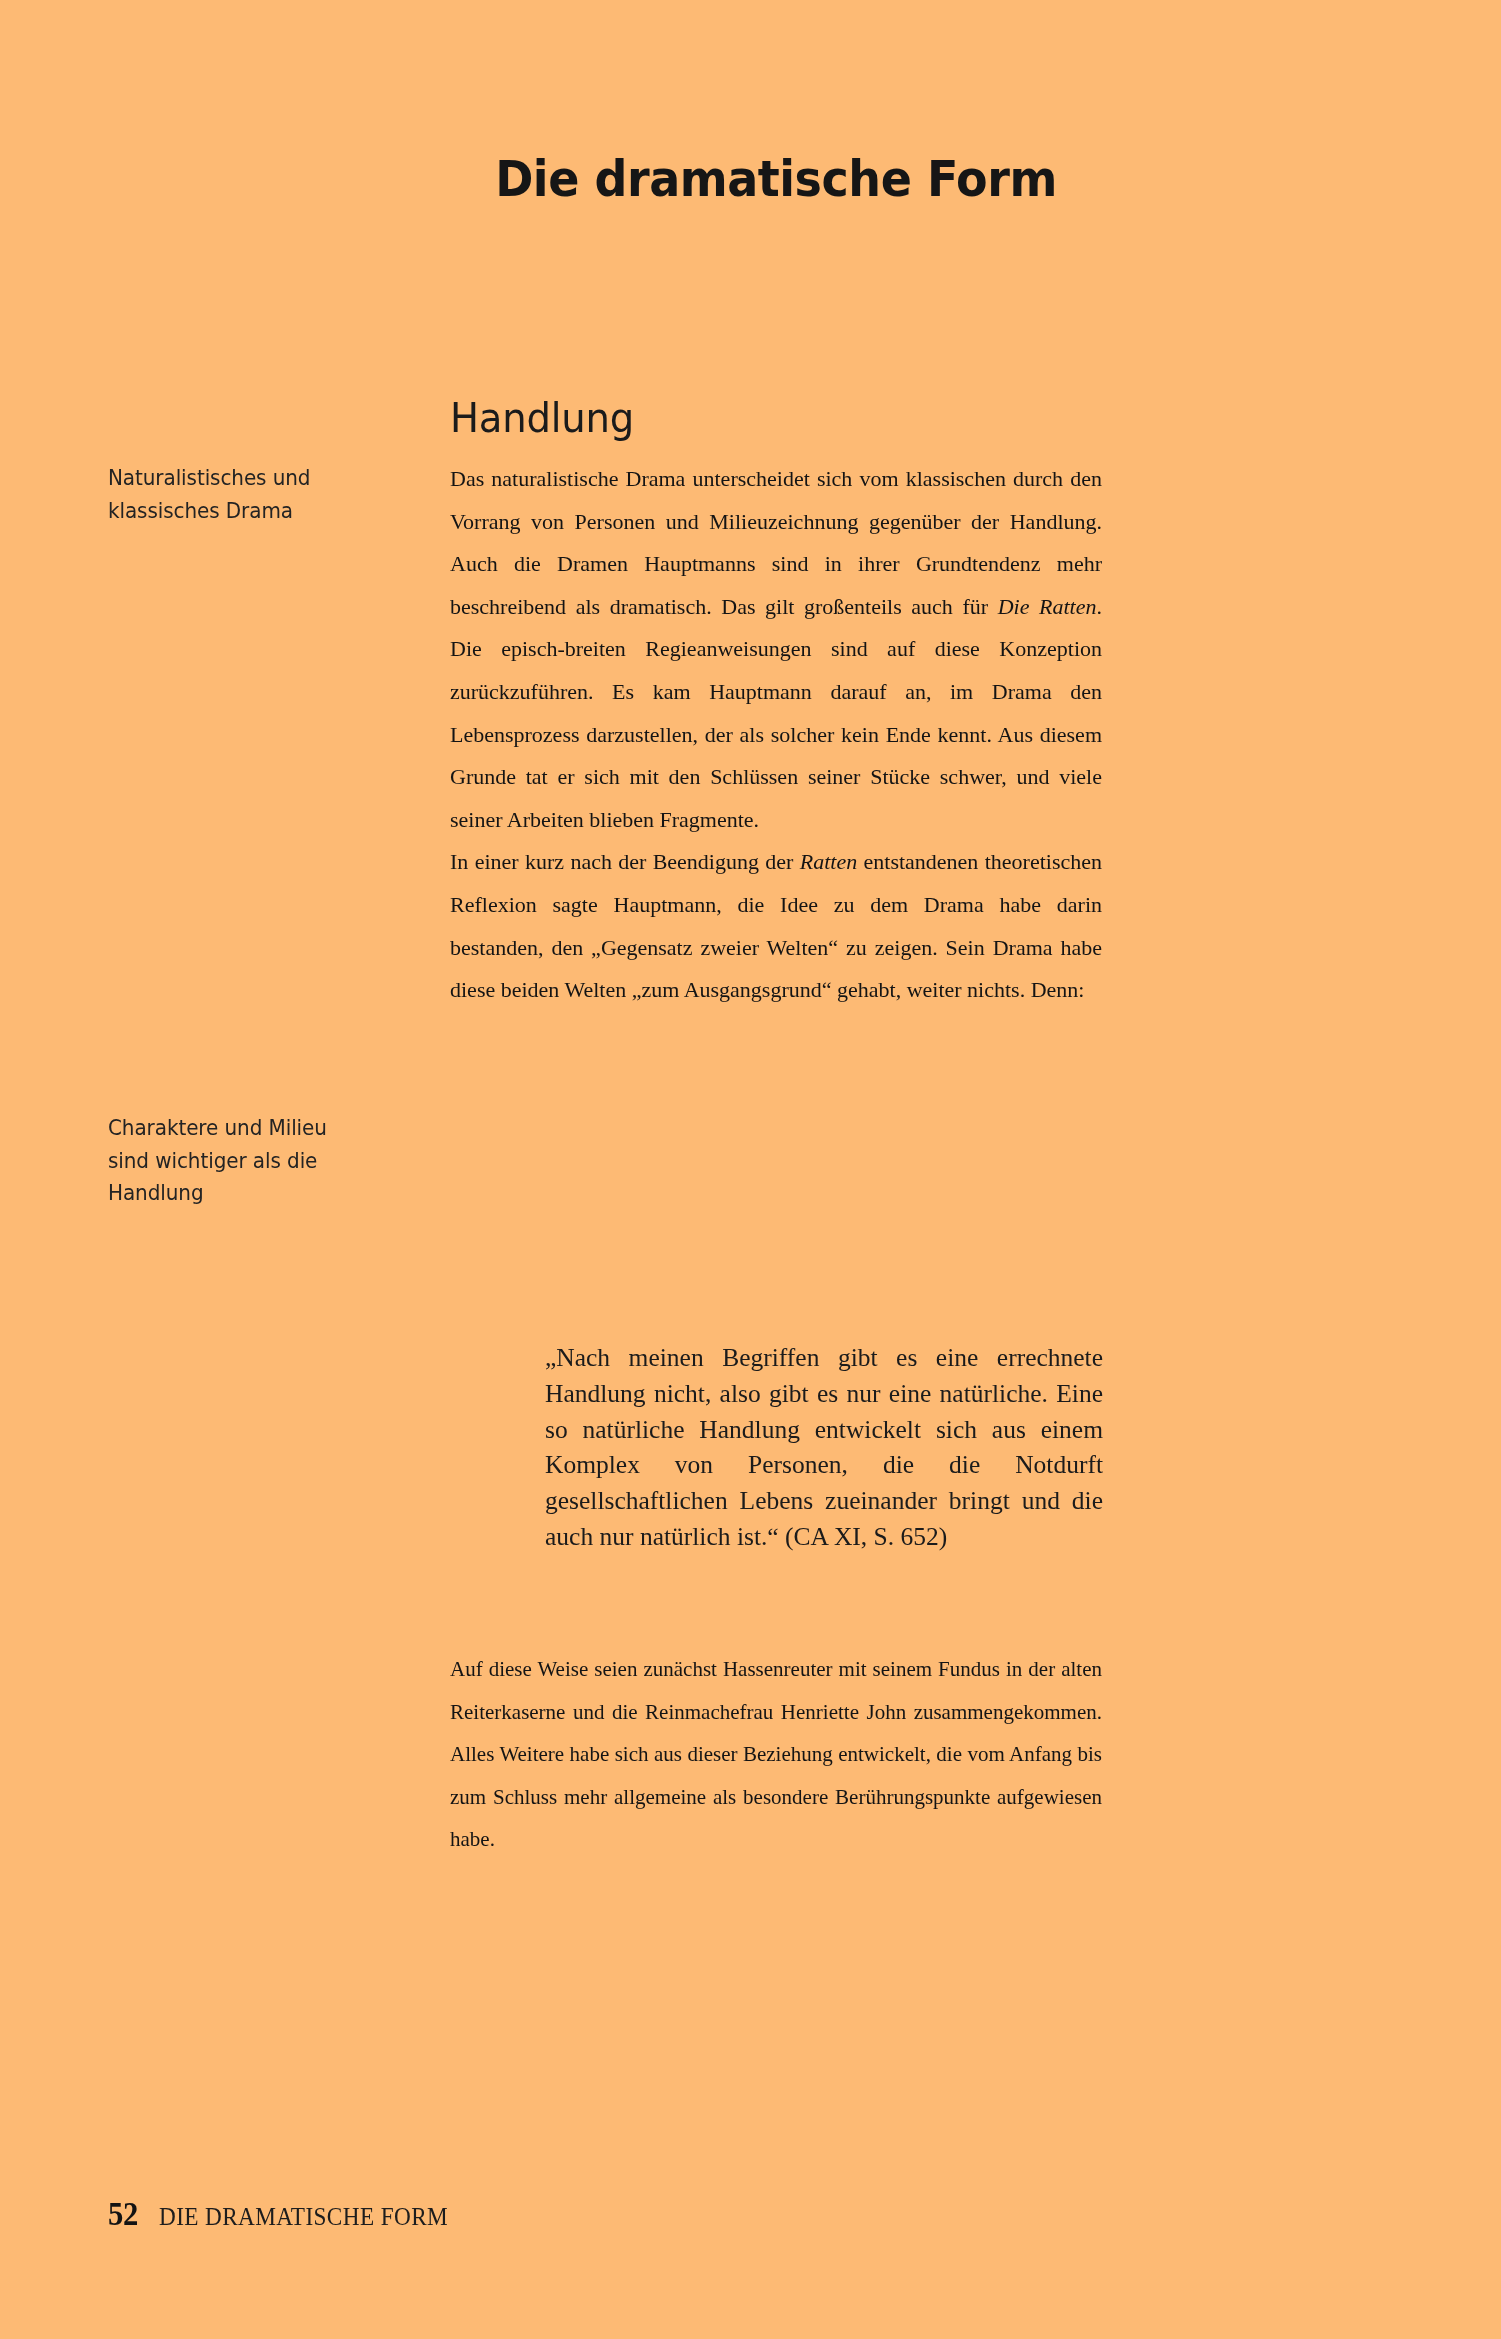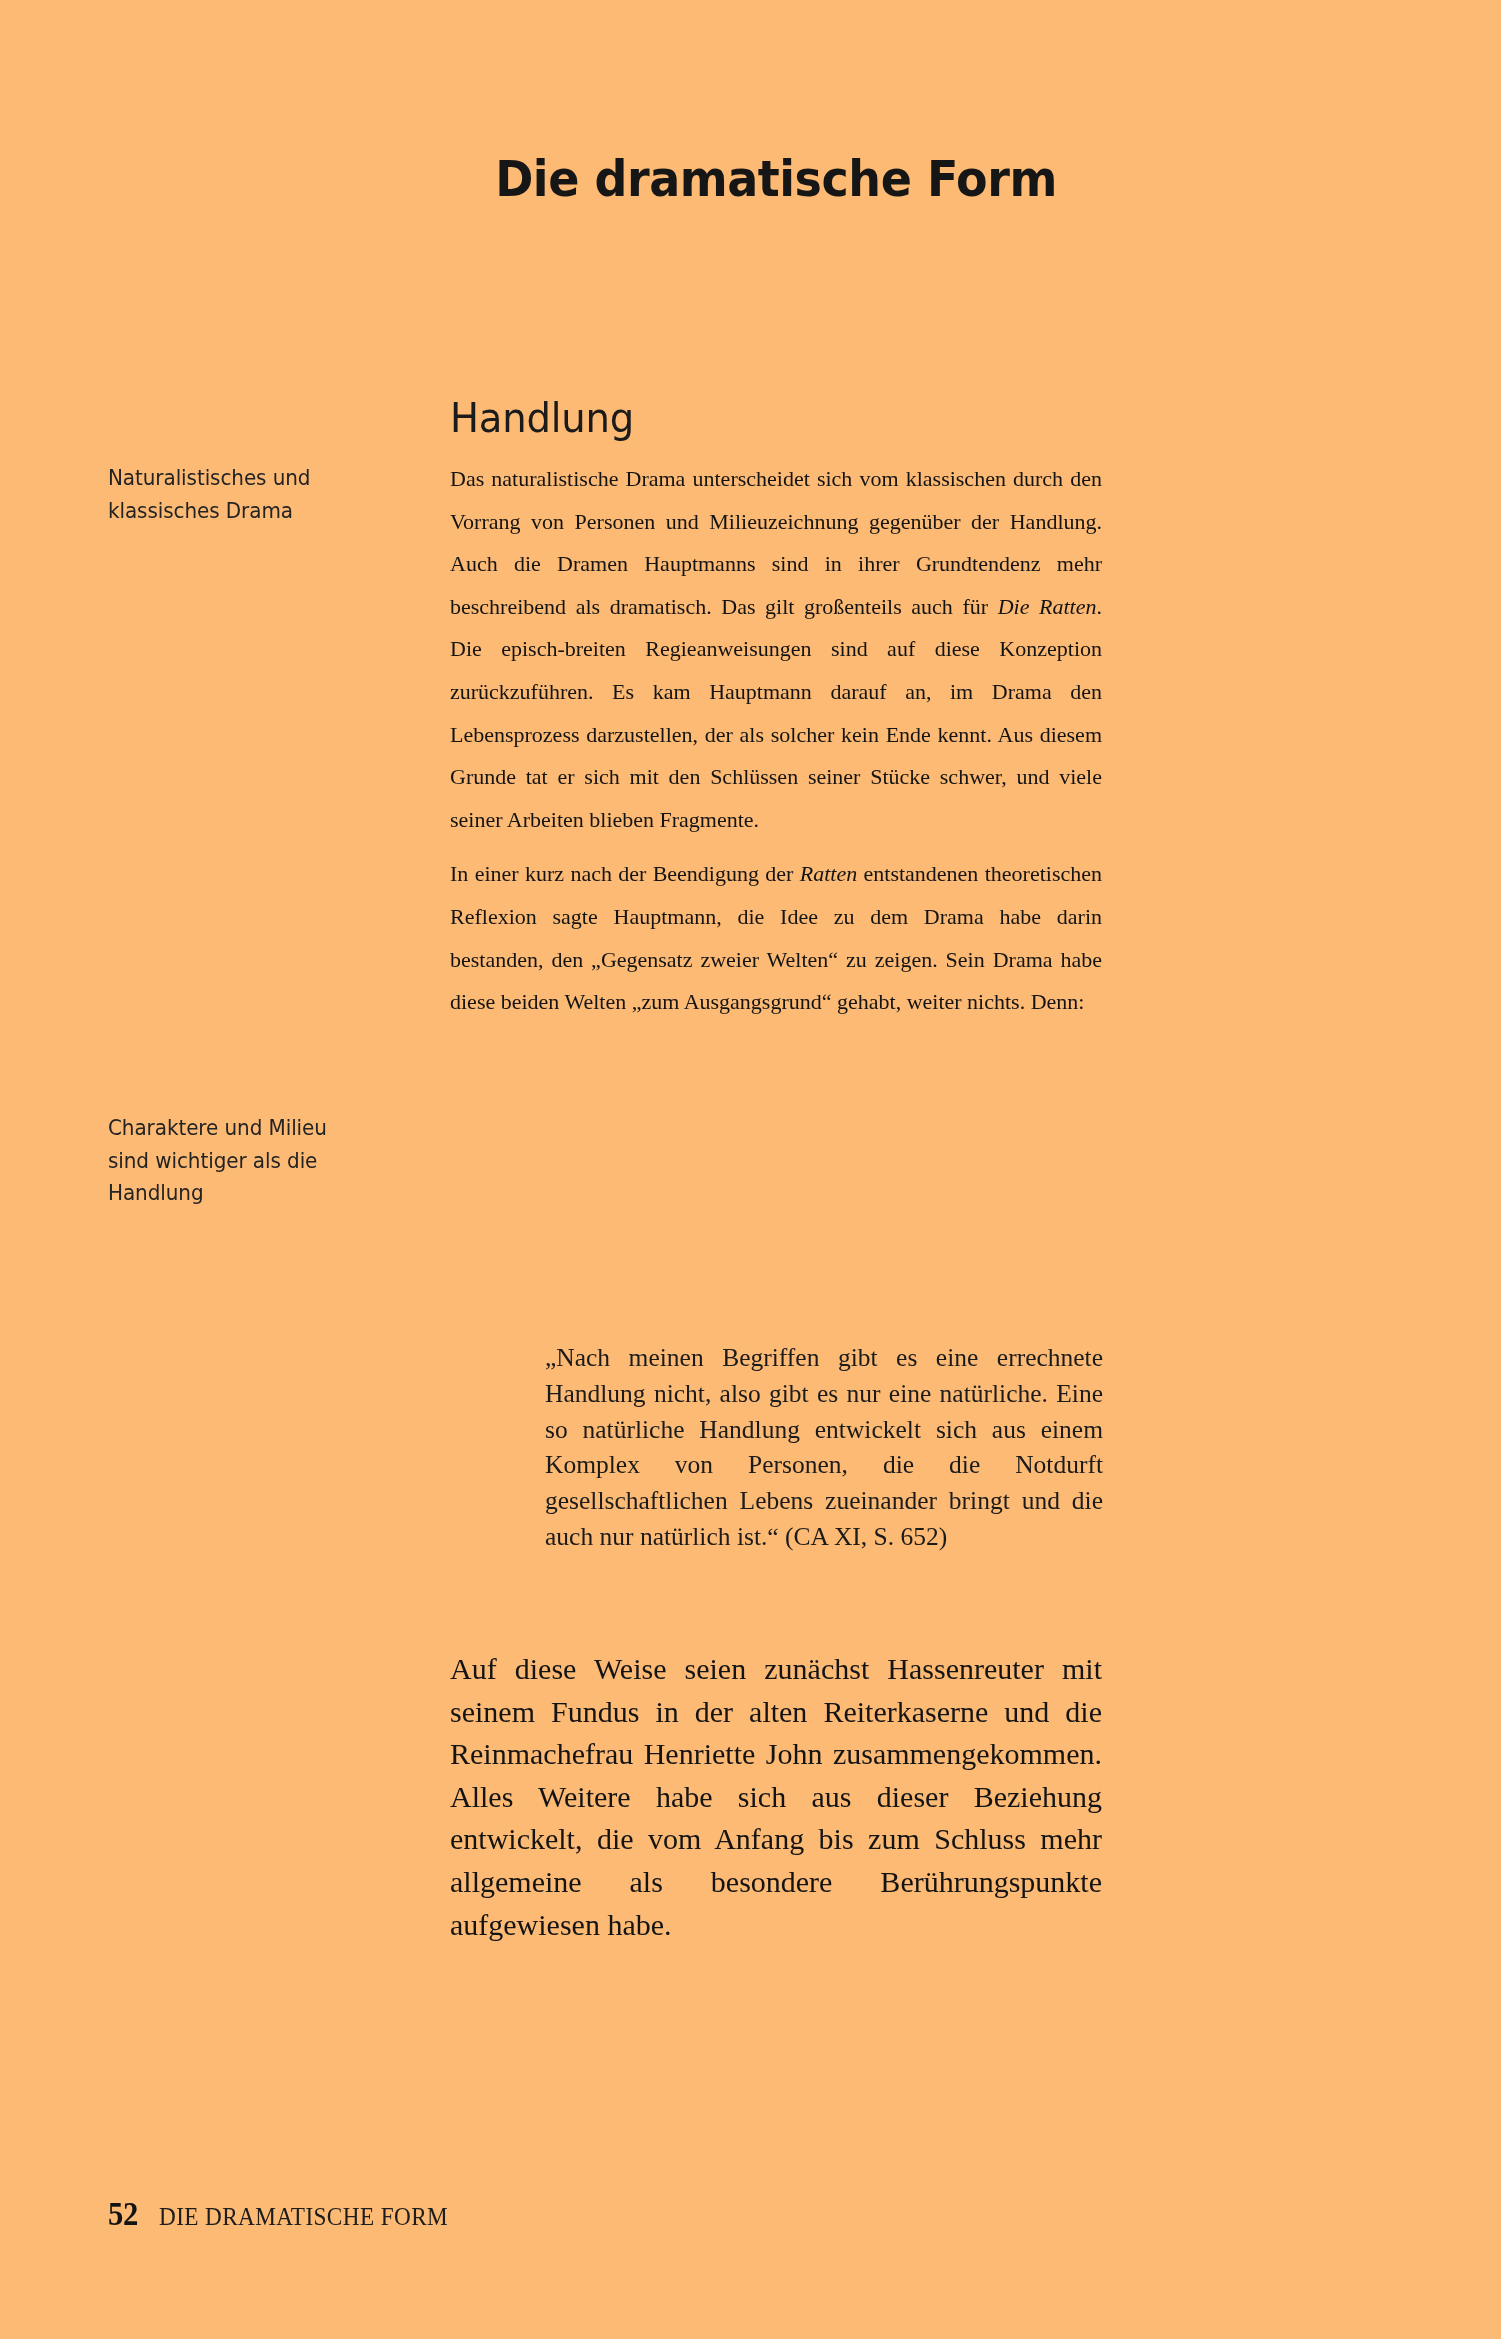--- a/index.html
+++ b/index.html
@@ -82,21 +82,21 @@
   .body-par {
     font-family: "Liberation Serif", serif;
     font-size: 22px;
     line-height: 42.6px;
     text-align: justify;
     text-justify: inter-word;
     color: #141414;
     margin: 0;
     hyphens: manual;
   }
-  .body-par.flow { margin-top: 12px; }
+  .body-par.flow { margin-top: 0; }
 
   .body-par em { font-style: italic; }
 
   
   .quote {
     position: absolute;
     left: 545px;
     top: 1340px;
     width: 558px;
     font-family: "Liberation Serif", serif;
@@ -107,21 +107,21 @@
     margin: 0;
   }
 
   
   .closing {
     position: absolute;
     left: 450px;
     top: 1648px;
     width: 652px;
     font-family: "Liberation Serif", serif;
-    font-size: 30px;
+    font-size: 21px;
     line-height: 42.6px;
     text-align: justify;
     color: #141414;
     margin: 0;
   }
 
   
   .footer {
     position: absolute;
     left: 108px;

